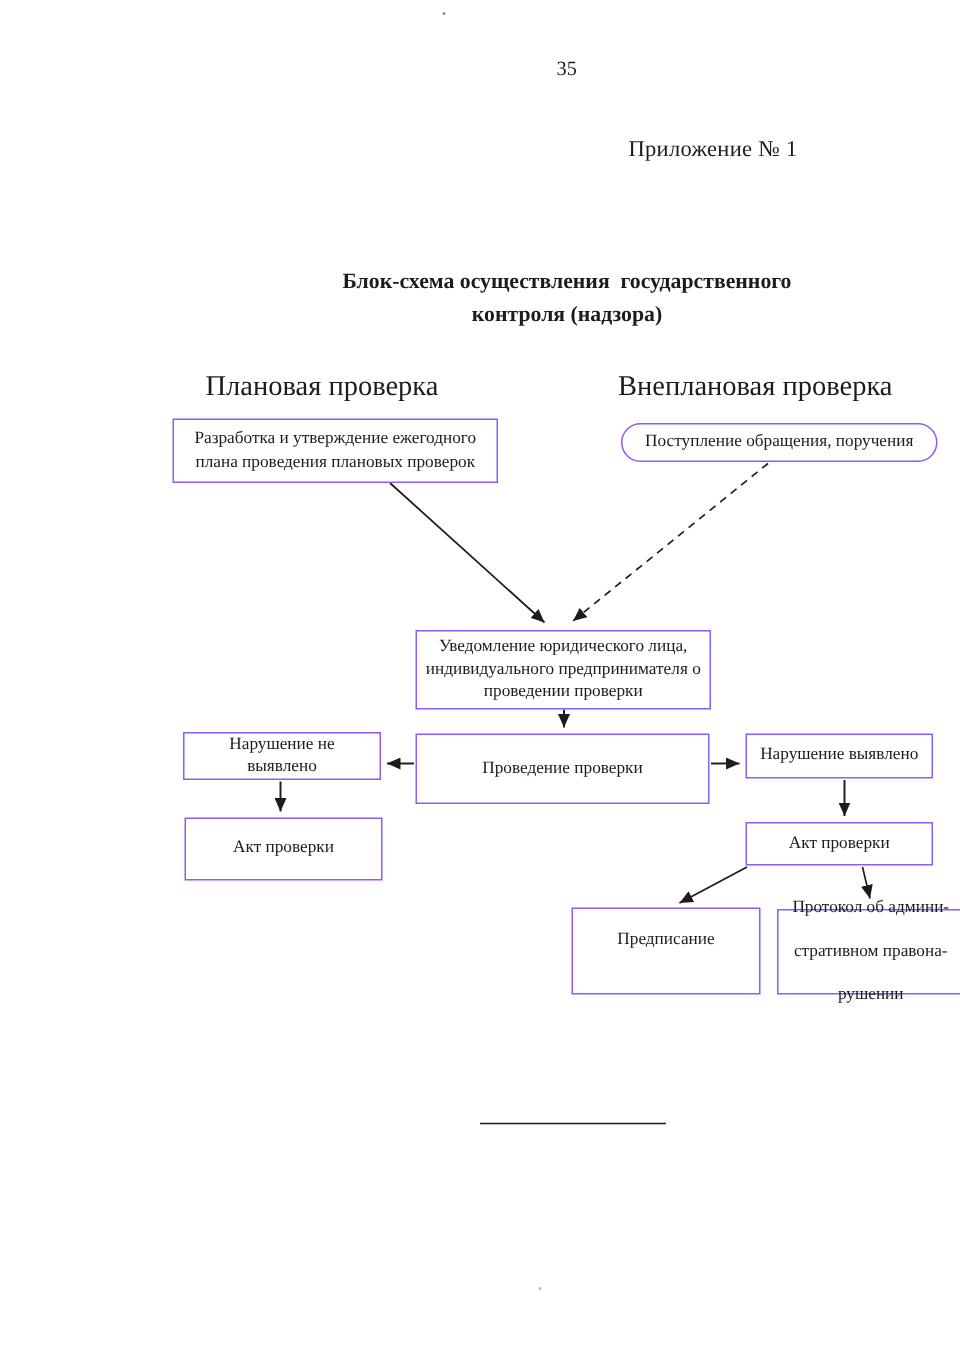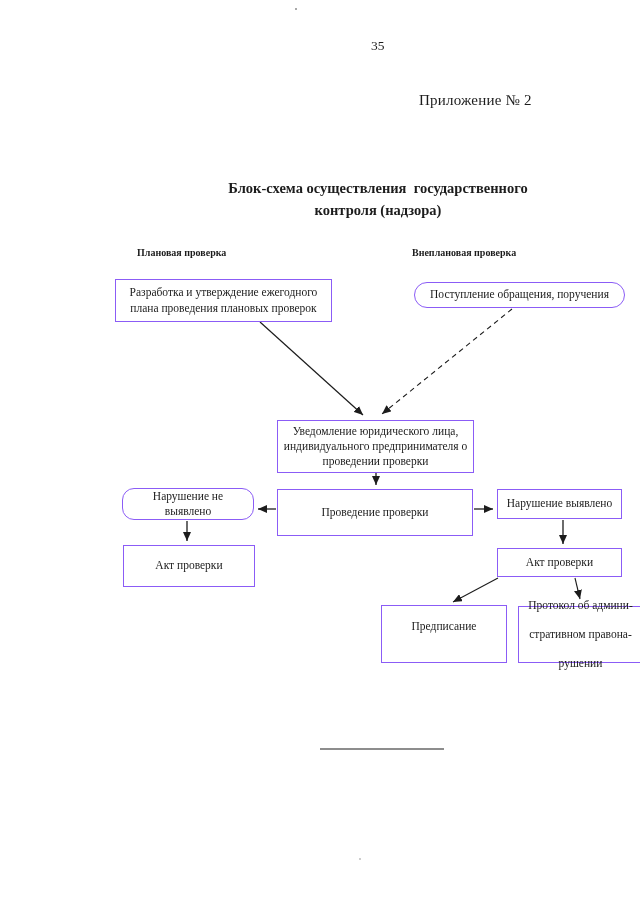--- a/index.html
+++ b/index.html
@@ -12,52 +12,52 @@
   .speck { position:absolute; background:#8d8d8d; border-radius:50%; }
   .page-number { position:absolute; left:329px; top:38px; font-size:13.5px; }
   .appendix-line { position:absolute; font-size:15px; letter-spacing:0.2px; }
   .appendix-1 { left:377px; top:92px; }
   .appendix-2 { left:371px; top:127px; }
   .doc-title {
     position:absolute; left:36px; top:177px; width:600px;
     text-align:center; font-weight:bold; font-size:14.5px; line-height:22px;
   }
   .doc-title span { display:block; white-space:pre-wrap; }
-  .col-header { position:absolute; font-weight:bold; font-size:10px; }
+  .col-header { position:absolute; font-weight:normal; font-size:19px; }
   .col-header-left  { left:95px;  top:247px; }
   .col-header-right { left:370px; top:247px; }
   .node {
     position:absolute; box-sizing:border-box; border:1px solid #8b5cf6;
     background:#ffffff; display:flex; align-items:center; justify-content:center;
     text-align:center; font-size:11.5px; line-height:1.32; padding:2px 6px;
   }
   .node-plan         { left:73px;  top:279px; width:217px; height:43px; }
   .node-request      { left:372px; top:282px; width:211px; height:26px; padding:1px 4px;border-radius:13px; }
   .node-notification { left:235px; top:420px; width:197px; height:53px; padding:2px 4px; }
-  .node-no-violation { left:80px;  top:488px; width:132px; height:32px;border-radius:12px; }
+  .node-no-violation { left:80px;  top:488px; width:132px; height:32px; }
   .node-inspection   { left:235px; top:489px; width:196px; height:47px; }
   .node-violation    { left:455px; top:489px; width:125px; height:30px; }
   .node-act-left     { left:81px;  top:545px; width:132px; height:42px; }
   .node-act-right    { left:455px; top:548px; width:125px; height:29px; }
   .node-prescription { left:339px; top:605px; width:126px; height:58px; align-items:flex-start; padding-top:13px; }
   .node-protocol     { left:476px; top:606px; width:125px; height:57px; flex-direction:column; padding:20px 2px;gap:14px; }
   .node-protocol span { display:block; }
   svg.connectors { position:absolute; left:0; top:0; pointer-events:none; }
 </style>
 </head>
 <body>
 
 <div class="page">
 
   <div class="speck" style="left:253px; top:8px; width:2px; height:2px;"></div>
   <div class="speck" style="left:317px; top:858px; width:2px; height:2px; background:#bdbdbd;"></div>
 
   <div class="page-number">35</div>
 
-  <div class="appendix-line appendix-1">Приложение № 2</div>
+  <div class="appendix-line appendix-1">Приложение № 1</div>
 
   <div class="doc-title">
     <span>Блок-схема осуществления  государственного</span>
     <span>контроля (надзора)</span>
   </div>
 
   <div class="col-header col-header-left">Плановая проверка</div>
   <div class="col-header col-header-right">Внеплановая проверка</div>
 
   <svg class="connectors" width="640" height="905" viewBox="0 0 640 905">

